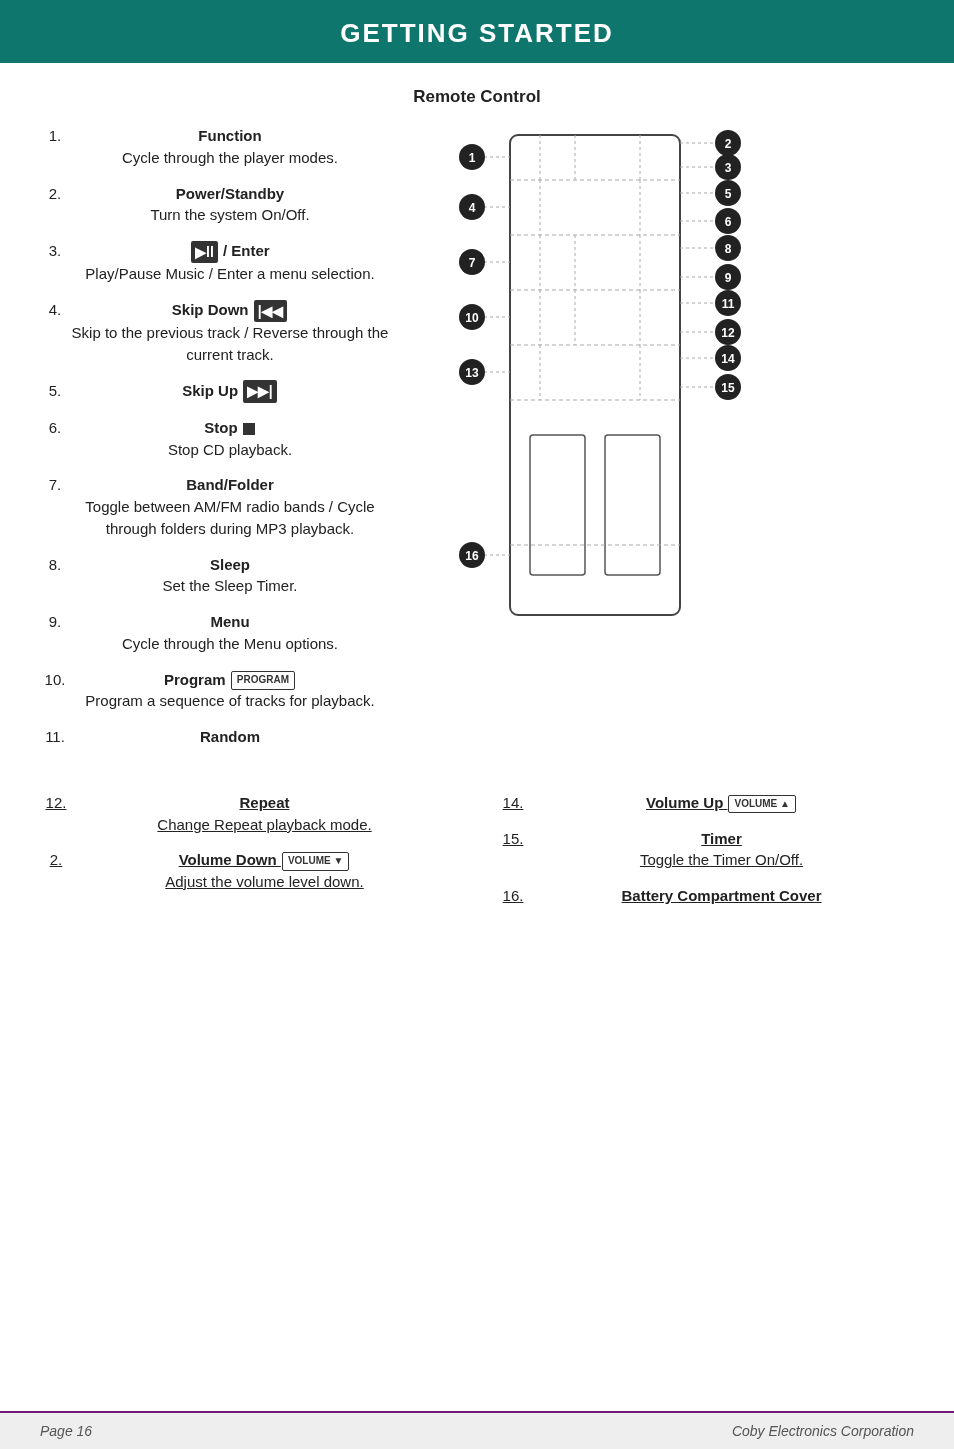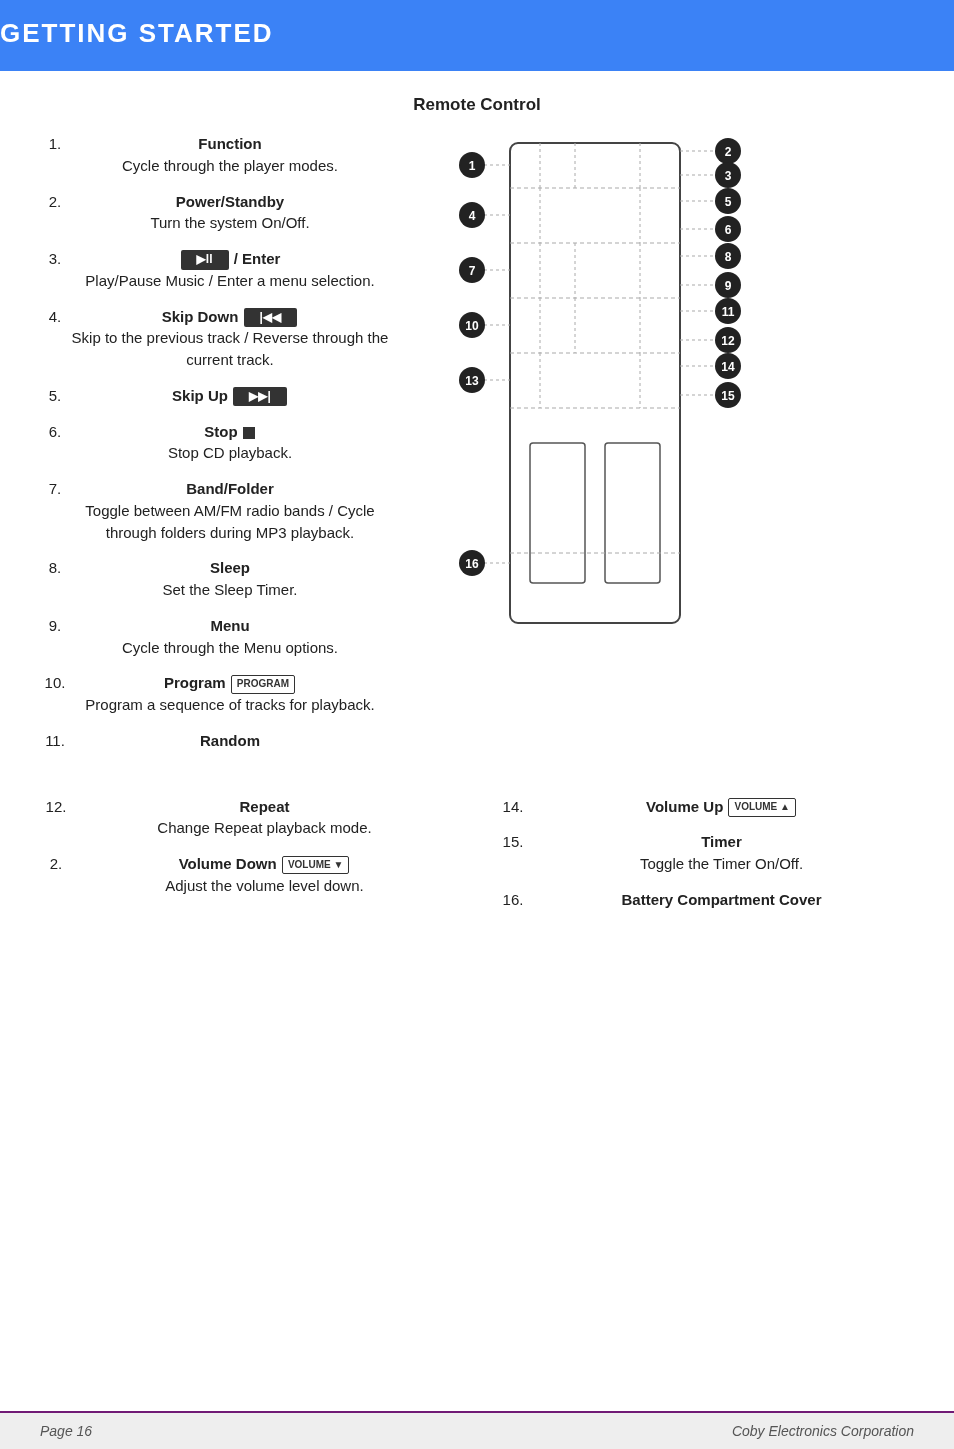--- a/index.html
+++ b/index.html
@@ -8,23 +8,23 @@
       min-height: 1449px;
       background: #fff;
       font-family: Arial, Helvetica, sans-serif;
       font-size: 15px;
       color: #222;
       position: relative;
     }
 
     
     .page-header {
-      background: #3b82f6;
-      text-align: left;
-      padding: 18px 0 22px;
+      background: #0f766e;
+      text-align: center;
+      padding: 18px 0 14px;
     }
     .page-header h1 {
       color: #fff;
       font-size: 26px;
       font-weight: 900;
       letter-spacing: 2px;
     }
 
     
     .content {
@@ -70,23 +70,23 @@
       font-weight: 400;
       display: block;
       margin-top: 0;
     }
 
     
     .btn-icon {
       display: inline-block;
       background: #333;
       color: #fff;
-      font-size: 12px;
+      font-size: 14px;
       font-weight: 700;
-      padding: 1px 16px;
+      padding: 1px 4px;
       border-radius: 2px;
       vertical-align: middle;
       margin: 0 1px;
     }
     .btn-icon-outline {
       display: inline-block;
       background: #fff;
       color: #333;
       font-size: 10px;
       font-weight: 700;
@@ -113,20 +113,21 @@
     }
 
     
     .bottom-list {
       display: flex;
       gap: 40px;
       margin-top: 30px;
     }
     .bottom-col {
       flex: 1;
+      text-decoration: underline;
     }
     .bottom-item {
       display: flex;
       margin-bottom: 14px;
       line-height: 1.45;
     }
     .bottom-item-num {
       min-width: 32px;
     }
 

